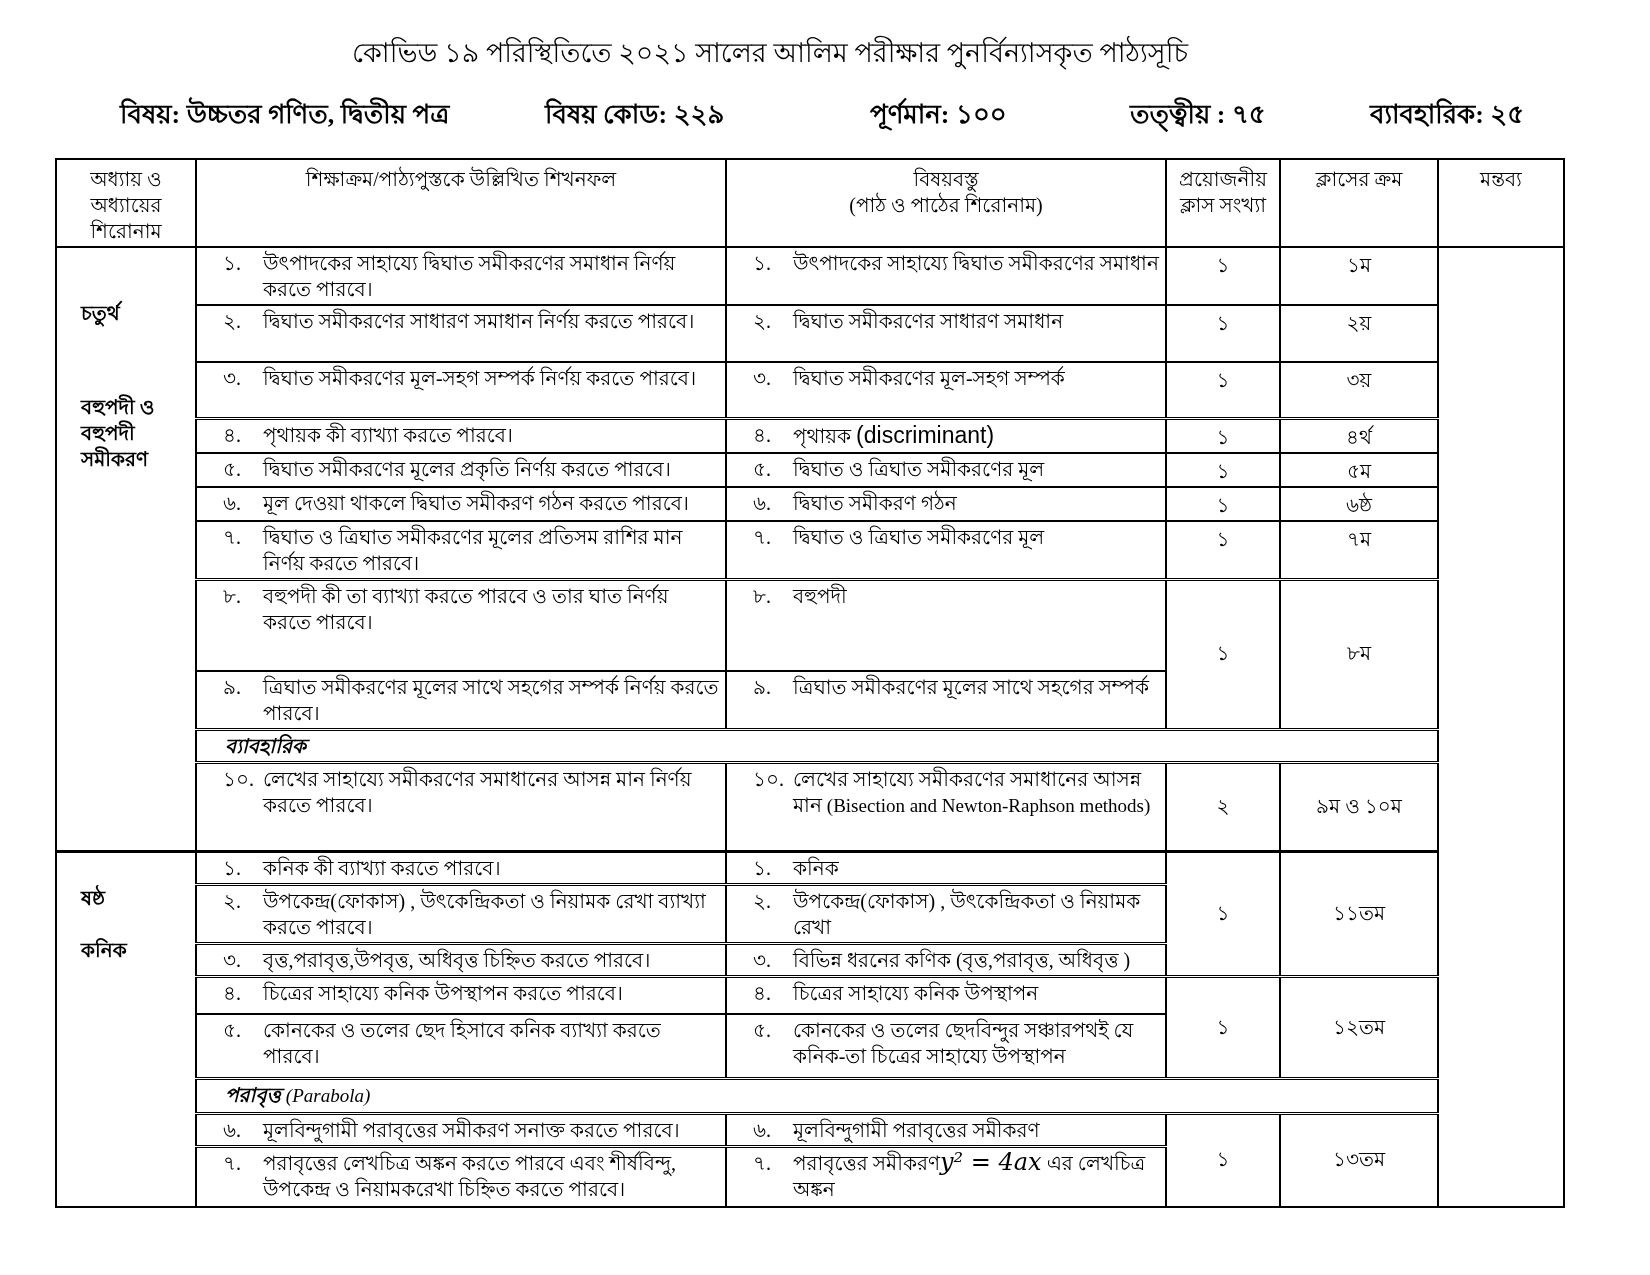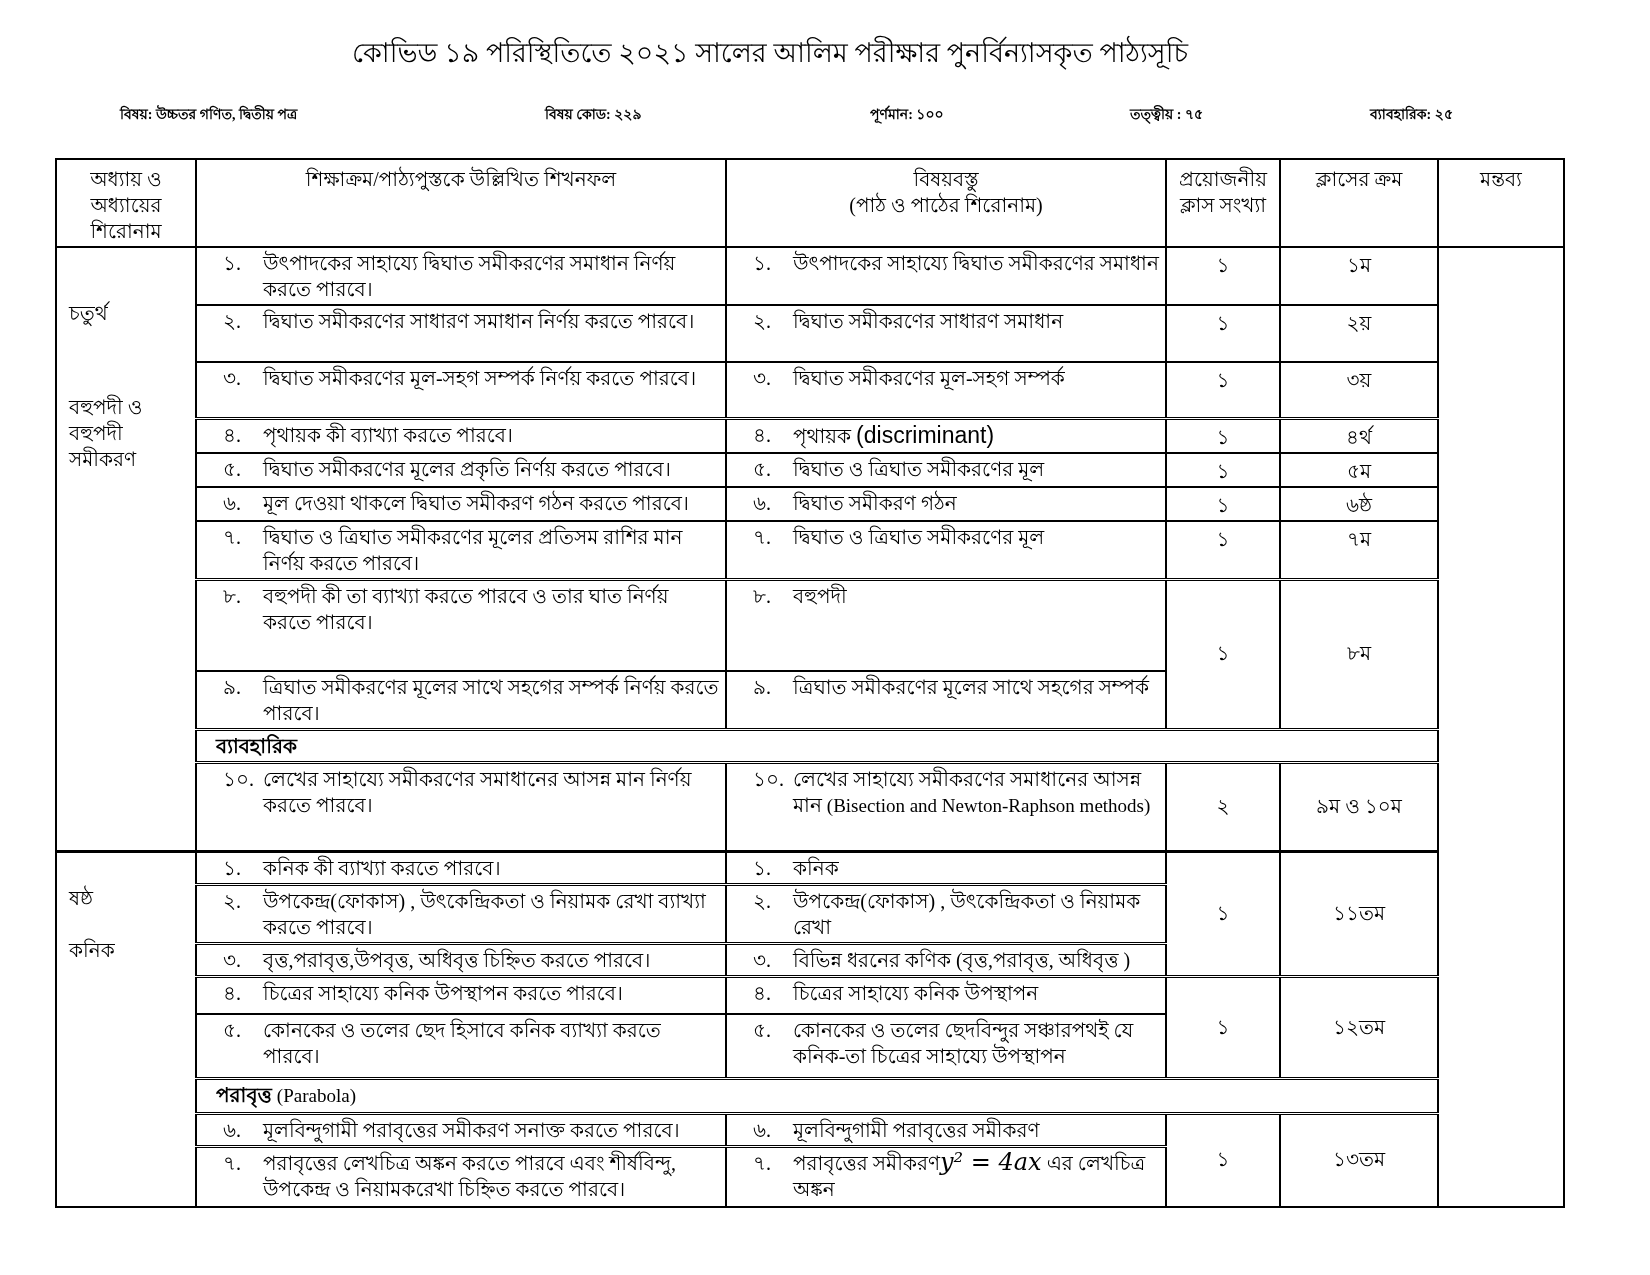--- a/index.html
+++ b/index.html
@@ -5,46 +5,46 @@
   html,body{margin:0;padding:0;background:#ffffff;color:#000;}
   body{
     width:1650px;height:1275px;
     font-family:"Liberation Serif","DejaVu Serif",serif;
     font-size:20px;line-height:26px;
     padding-top:34px;box-sizing:border-box;
   }
   .title{
     width:1540px;text-align:center;font-weight:normal;font-size:27px;line-height:38px;
   }
-  .meta{position:relative;height:30px;margin-top:30px;font-weight:bold;font-size:14px;}
+  .meta{position:relative;height:30px;margin-top:30px;font-weight:bold;font-size:26px;}
   .meta span{position:absolute;top:0;white-space:nowrap;}
   .m1{left:120px;} .m2{left:545px;} .m3{left:870px;} .m4{left:1130px;} .m5{left:1370px;}
 
   table{
     border-collapse:collapse;table-layout:fixed;
     margin:26px 0 0 55px;width:1508px;
   }
   td,th{
     border:2px solid #000;vertical-align:top;
     padding:2px 6px 2px 6px;font-weight:normal;text-align:left;
     overflow:hidden;
   }
   th{text-align:center;padding-top:6px;}
   .c2,.c3{padding-left:26px;}
   .li{display:flex;}
   .num{flex:none;width:40px;}
   .txt{flex:1;}
   .cc{text-align:center;padding-top:4px;}
   .mid{vertical-align:middle;padding-top:0;}
-  .chap{font-weight:normal;padding-left:12px;}
+  .chap{font-weight:bold;padding-left:24px;}
   .chap1{padding-top:52px;}
   .chap1 .chap-title{margin-top:68px;}
   .chap2{padding-top:32px;}
   .chap2 .chap-title{margin-top:26px;}
-  tr.band td{border-top:3px double #000;border-bottom:3px double #000;font-weight:bold;padding-left:19px;}
+  tr.band td{border-top:3px double #000;border-bottom:3px double #000;font-weight:bold;padding-left:28px;font-style:italic;}
   tr.dt td{border-top:3px double #000;}
   tr.sect td{border-top:3px solid #000;}
   .ser{font-family:"Liberation Serif","DejaVu Serif",serif;font-size:19px;font-weight:normal;margin-top:20px;}
   .sans{font-family:"Liberation Sans","DejaVu Sans",sans-serif;font-size:23px;}
   .math{font-family:"DejaVu Serif",serif;font-style:italic;font-size:24px;line-height:1;}
 </style>
 </head>
 <body>
 
 <div class="title">কোভিড ১৯ পরিস্থিতিতে ২০২১ সালের আলিম পরীক্ষার পুনর্বিন্যাসকৃত পাঠ্যসূচি</div>

